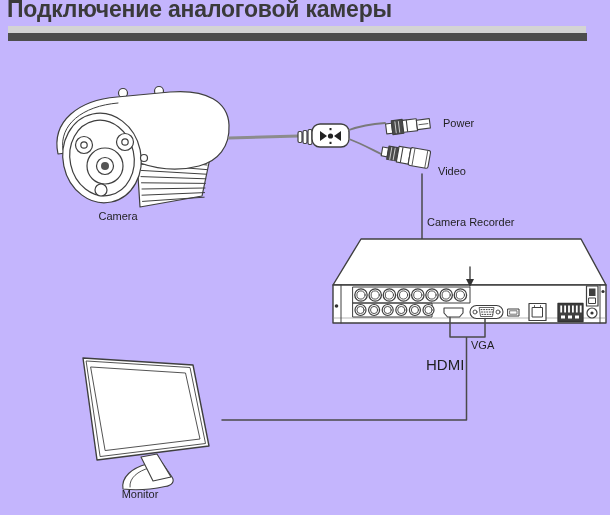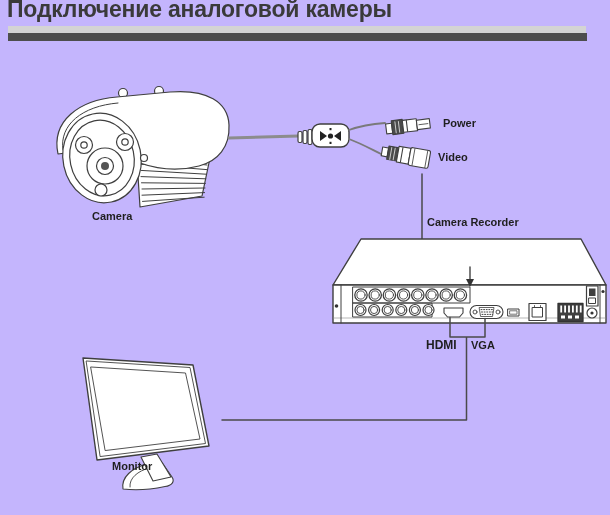--- a/index.html
+++ b/index.html
@@ -10,30 +10,30 @@
   }
   .page-title{
     position:absolute;left:7px;top:-4px;margin:0;
     font-size:23px;font-weight:700;color:#3a3a3a;letter-spacing:-0.2px;
     font-family:"Liberation Sans", sans-serif;white-space:nowrap;
   }
   .rule-light{position:absolute;left:8px;top:26px;width:578px;height:7px;background:#d4d4d4;}
   .rule-dark{position:absolute;left:8px;top:33px;width:579px;height:8px;background:#4d4d4d;}
   .art{position:absolute;left:0;top:0;}
   .lbl{
-    position:absolute;font-size:11px;color:#1f1f1f;line-height:12px;white-space:nowrap;font-weight:bold;
+    position:absolute;font-size:11px;color:#1f1f1f;line-height:12px;white-space:nowrap;
   }
-  .lbl-center{text-align:left;}
+  .lbl-center{text-align:center;}
   #lbl-camera{left:92px;top:210px;width:52px;}
   #lbl-power{left:443px;top:117px;}
-  #lbl-video{left:438px;top:151px;}
+  #lbl-video{left:438px;top:165px;}
   #lbl-recorder{left:427px;top:216px;}
-  #lbl-hdmi{left:426px;top:339px;font-size:12px;}
+  #lbl-hdmi{left:426px;top:359px;font-size:15px;}
   #lbl-vga{left:471px;top:339px;font-size:11px;}
-  #lbl-monitor{left:112px;top:460px;width:56px;}
+  #lbl-monitor{left:112px;top:488px;width:56px;}
 </style>
 </head>
 <body>
 
 <div class="stage">
 
   <h1 class="page-title">Подключение аналоговой камеры</h1>
   <div class="rule-light"></div>
   <div class="rule-dark"></div>
 

